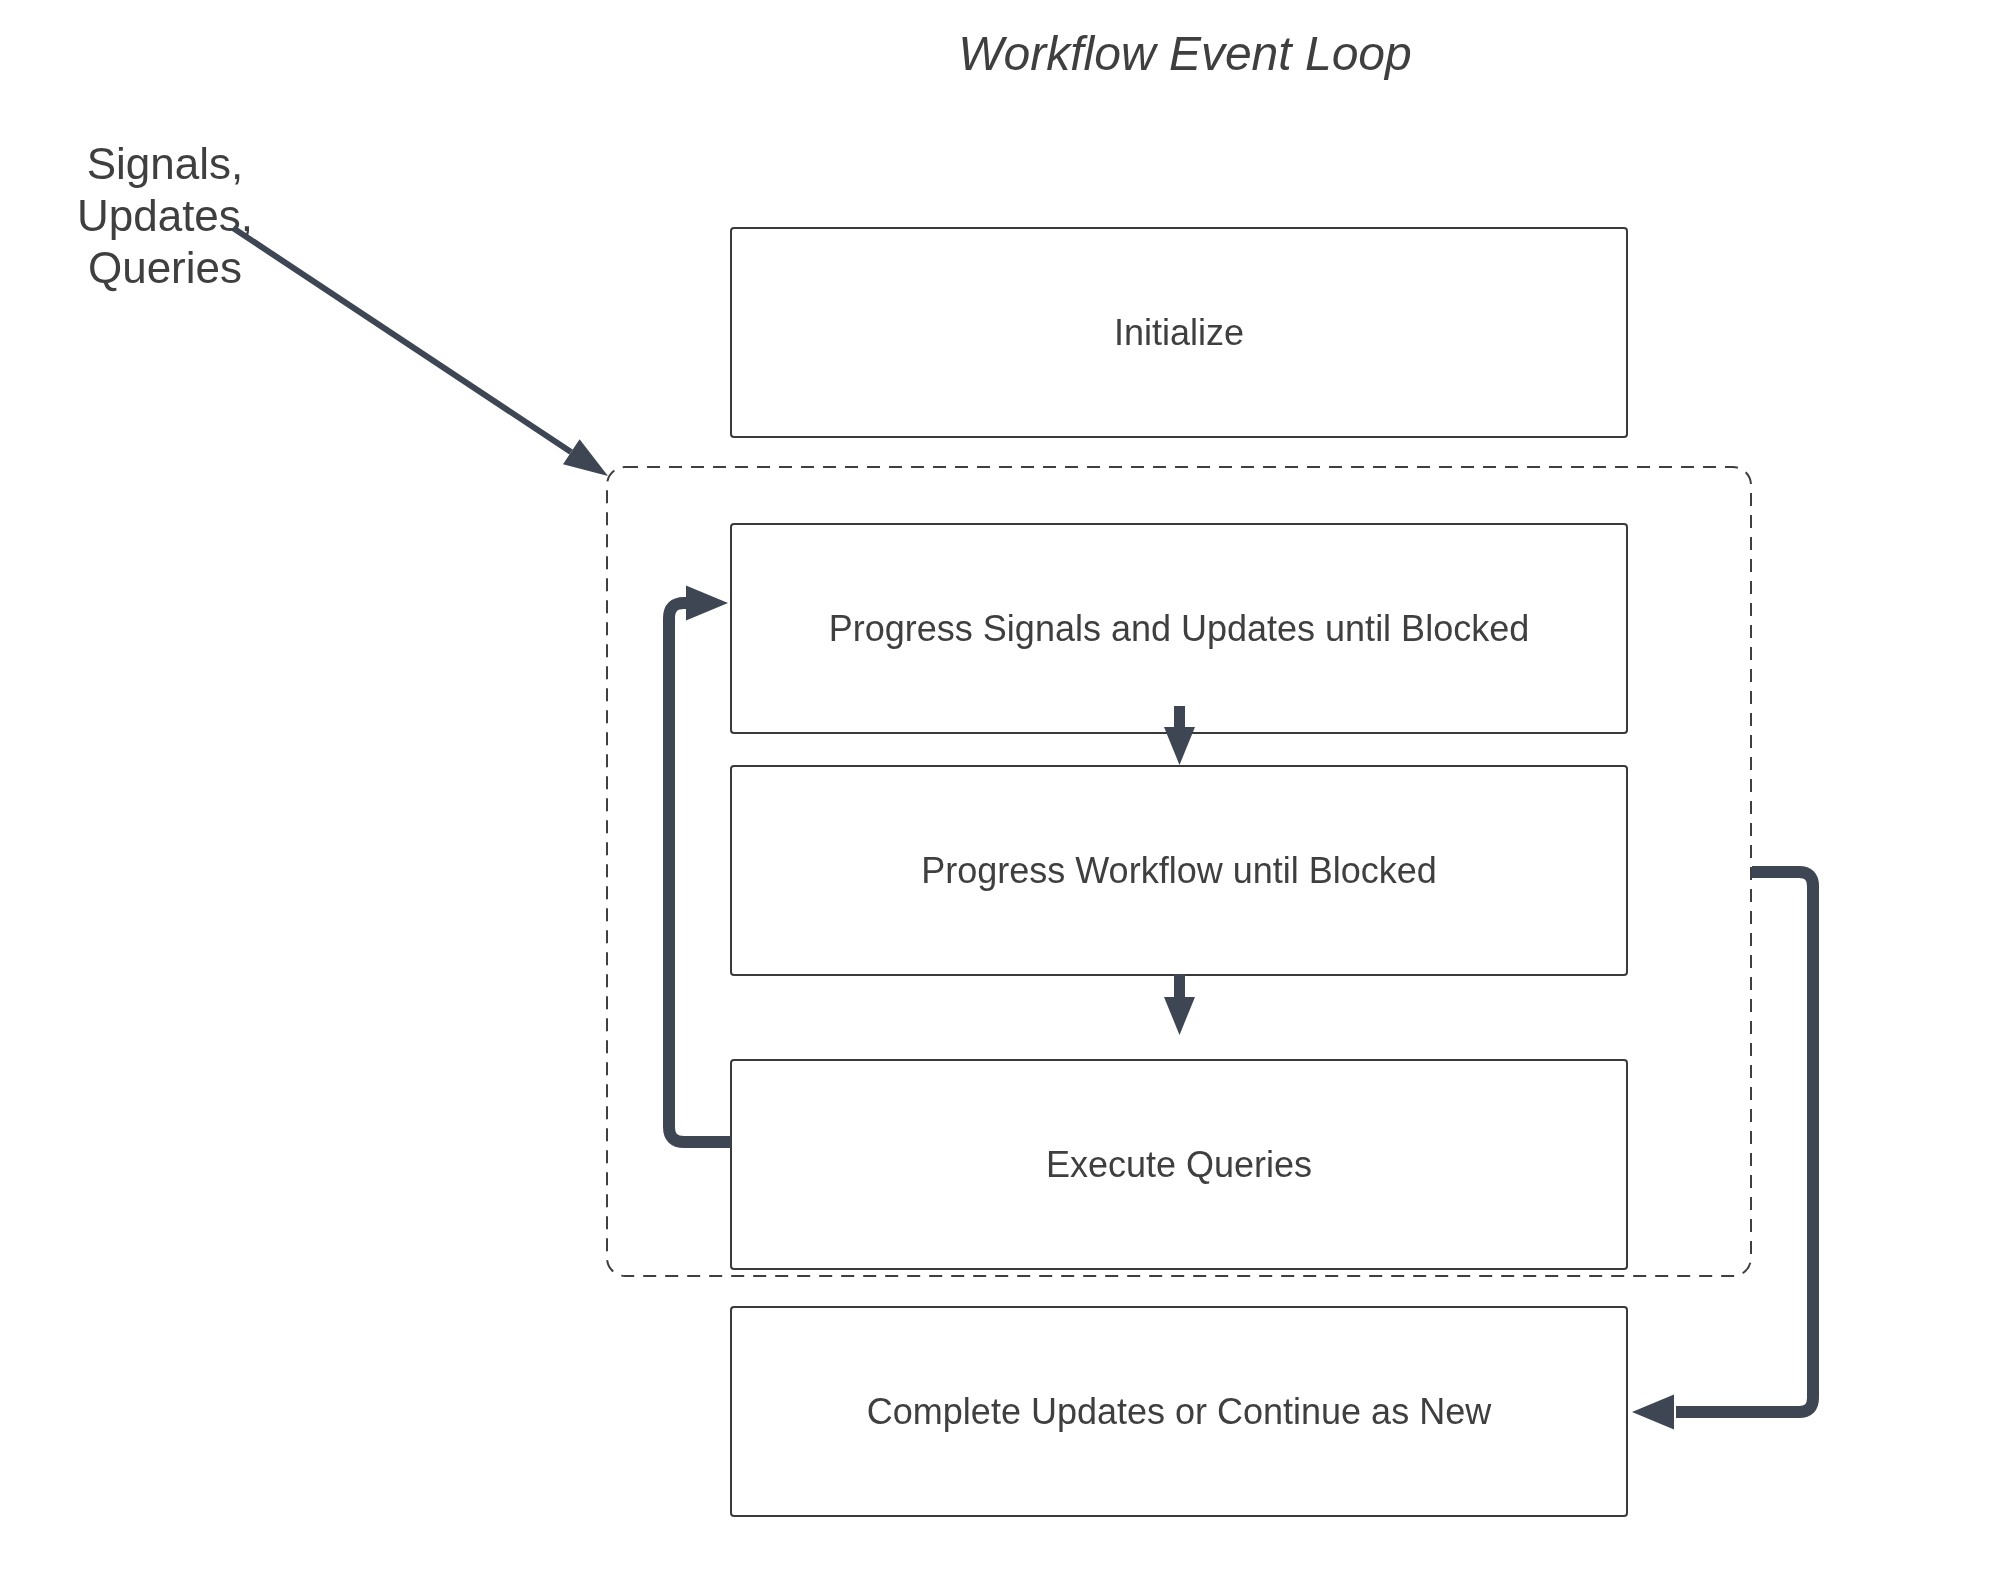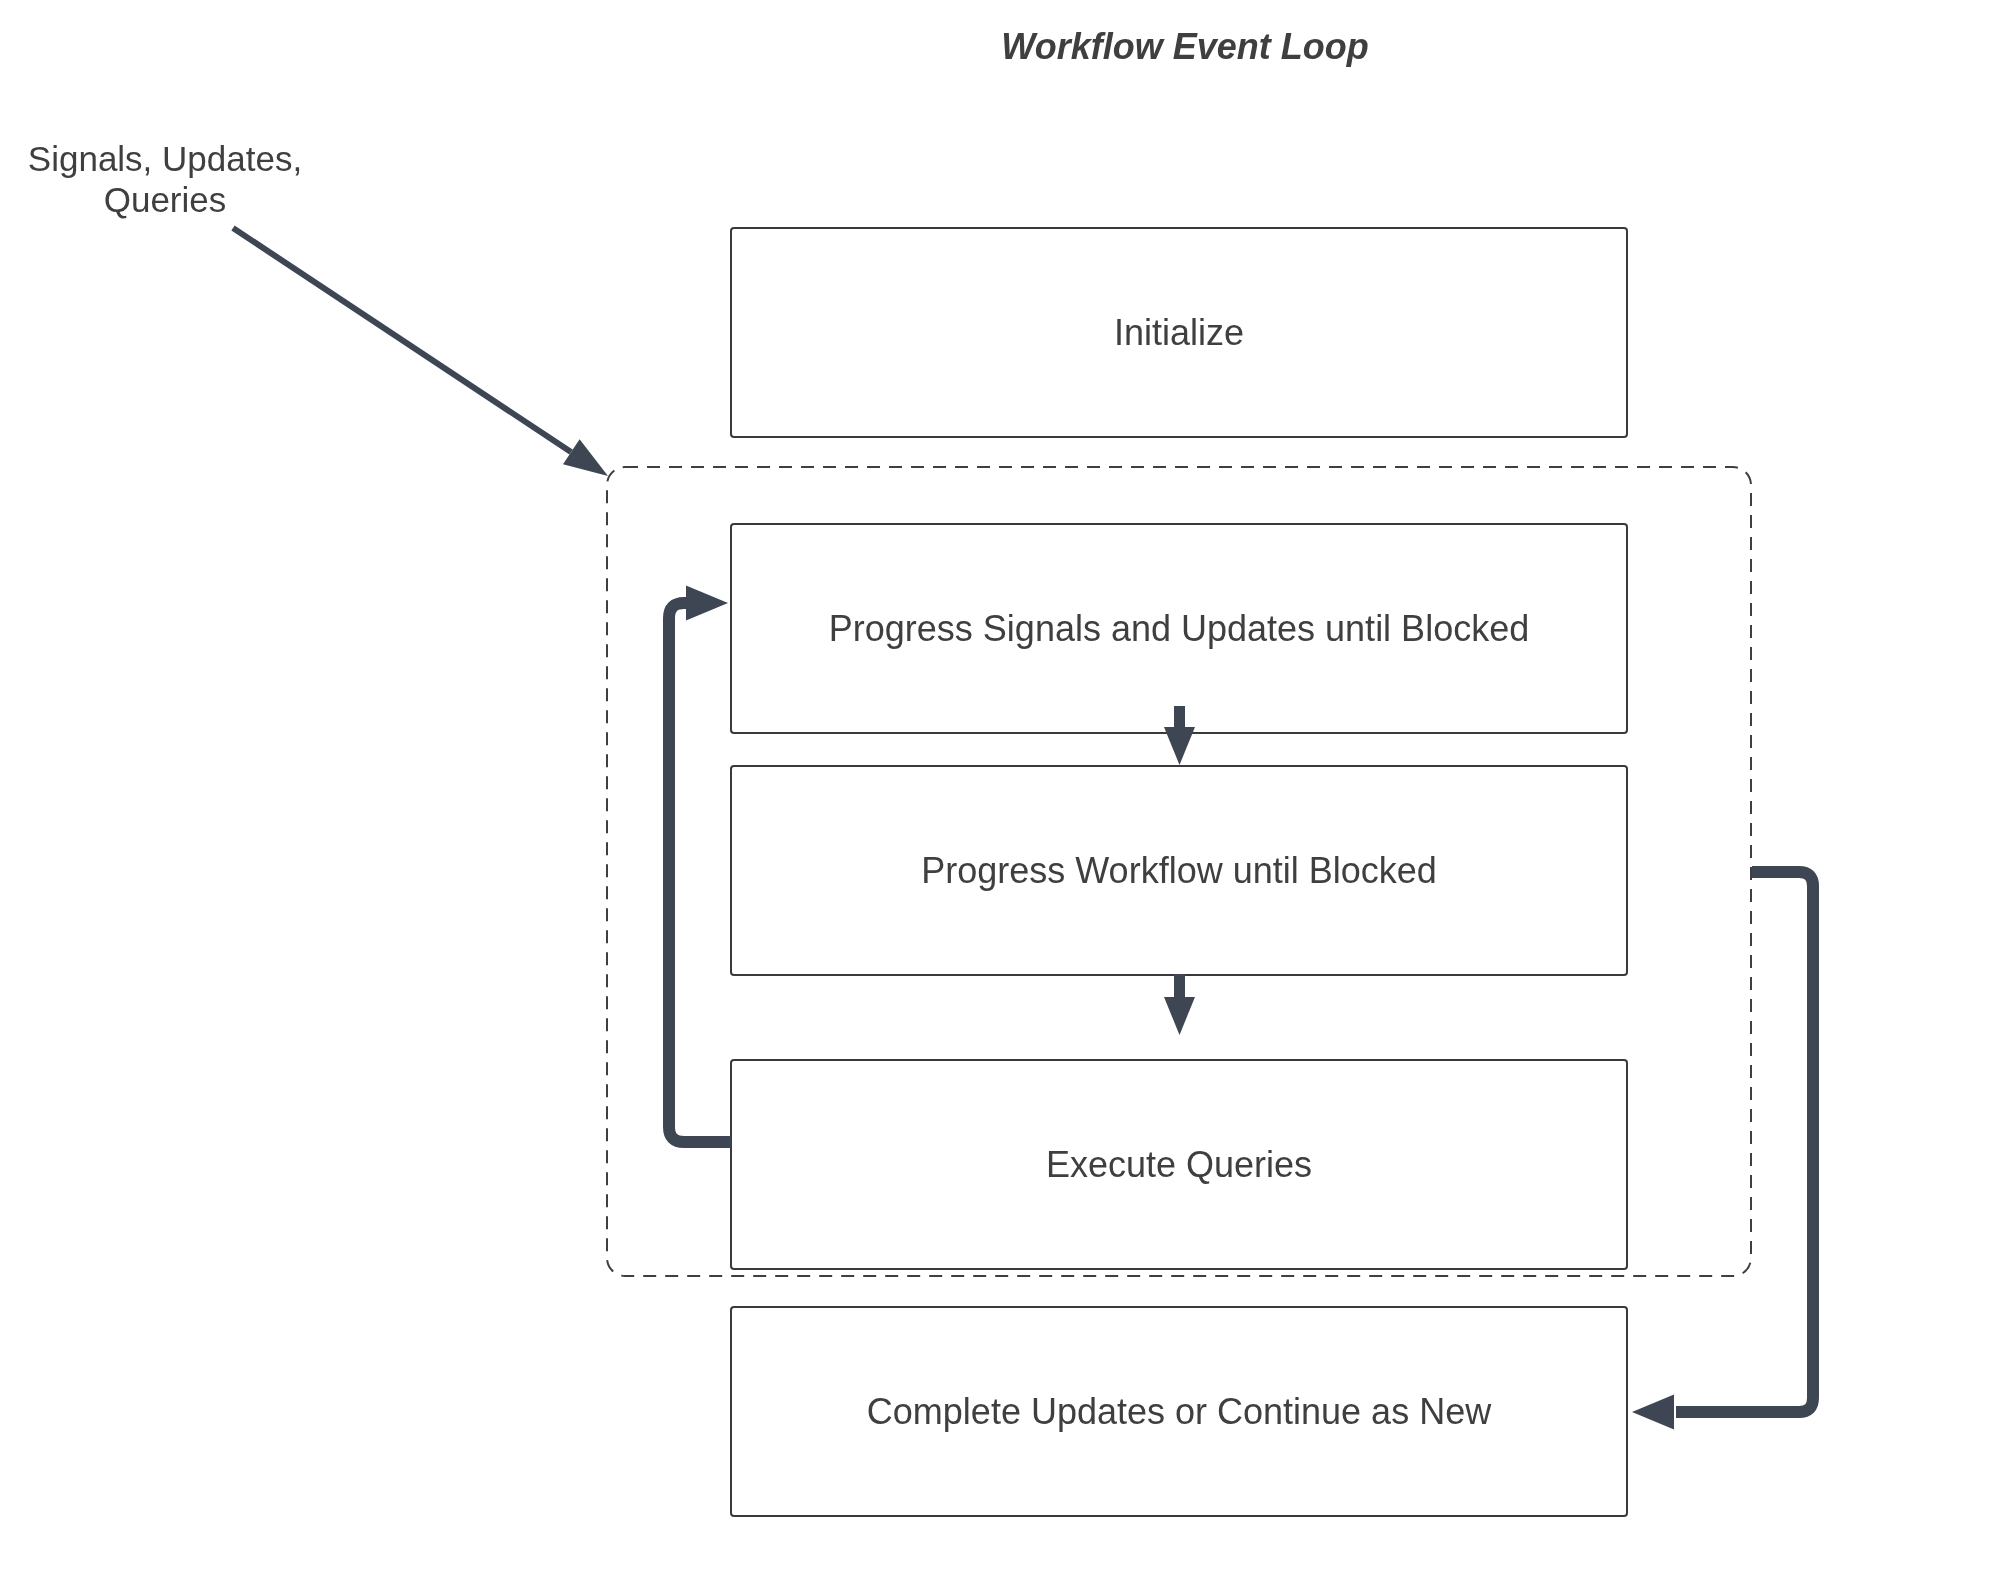--- a/index.html
+++ b/index.html
@@ -14,32 +14,31 @@
     height: 1576px;
     background: #ffffff;
     overflow: hidden;
   }
   .diagram-title {
     position: absolute;
     left: 685px;
     top: 26px;
     width: 1000px;
     text-align: center;
-    font-size: 36px;
+    font-size: 48px;
     font-style: italic;
     color: #3f3f3f;
-    font-weight: bold;
   }
   .ext-label {
     position: absolute;
     left: 15px;
     top: 138px;
     width: 300px;
     text-align: center;
-    font-size: 35px;
+    font-size: 44px;
     line-height: 1.18;
     color: #3f3f3f;
   }
   .ext-label span { display: block; }
   .node {
     position: absolute;
     left: 730px;
     width: 898px;
     height: 211px;
     box-sizing: border-box;

